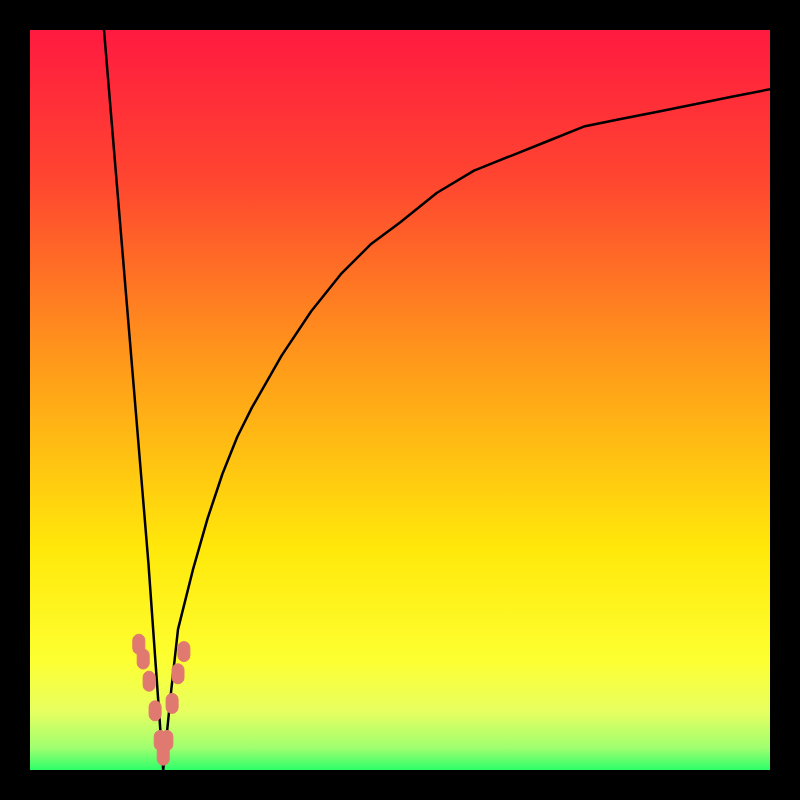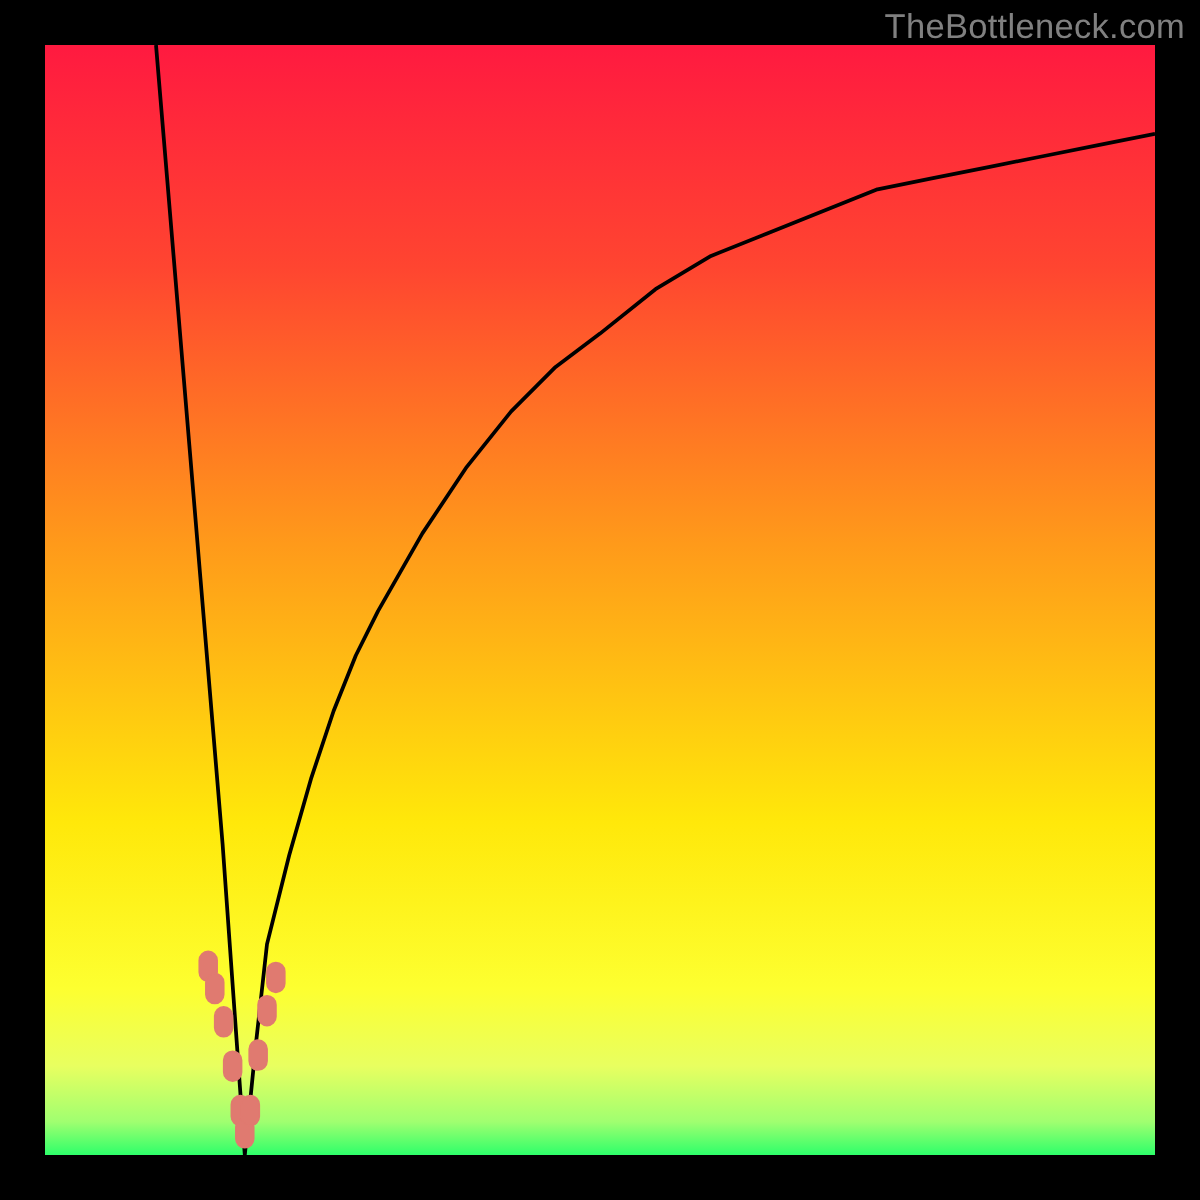--- a/index.html
+++ b/index.html
@@ -54,14 +54,13 @@
         <rect x="113.1" y="641.2" width="12" height="20" rx="6" ry="6" fill="#e07a70" stroke="#e07a70" stroke-width="1"></rect>
         <rect x="119.1" y="670.8" width="12" height="20" rx="6" ry="6" fill="#e07a70" stroke="#e07a70" stroke-width="1"></rect>
         <rect x="124.2" y="700.4" width="12" height="20" rx="6" ry="6" fill="#e07a70" stroke="#e07a70" stroke-width="1"></rect>
         <rect x="127.2" y="715.2" width="12" height="20" rx="6" ry="6" fill="#e07a70" stroke="#e07a70" stroke-width="1"></rect>
         <rect x="130.9" y="700.4" width="12" height="20" rx="6" ry="6" fill="#e07a70" stroke="#e07a70" stroke-width="1"></rect>
         <rect x="136.1" y="663.4" width="12" height="20" rx="6" ry="6" fill="#e07a70" stroke="#e07a70" stroke-width="1"></rect>
         <rect x="142.0" y="633.8" width="12" height="20" rx="6" ry="6" fill="#e07a70" stroke="#e07a70" stroke-width="1"></rect>
         <rect x="147.9" y="611.6" width="12" height="20" rx="6" ry="6" fill="#e07a70" stroke="#e07a70" stroke-width="1"></rect>
       </svg>
   </div>
-  <div class="watermark">TheBottleneck.com</div>
 </div>
 
 </body></html>

